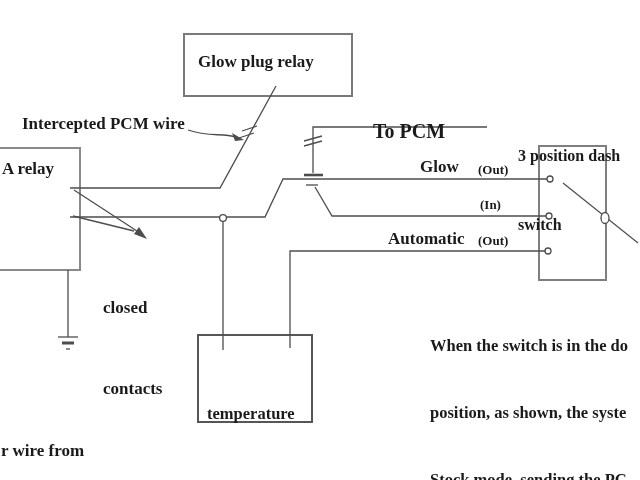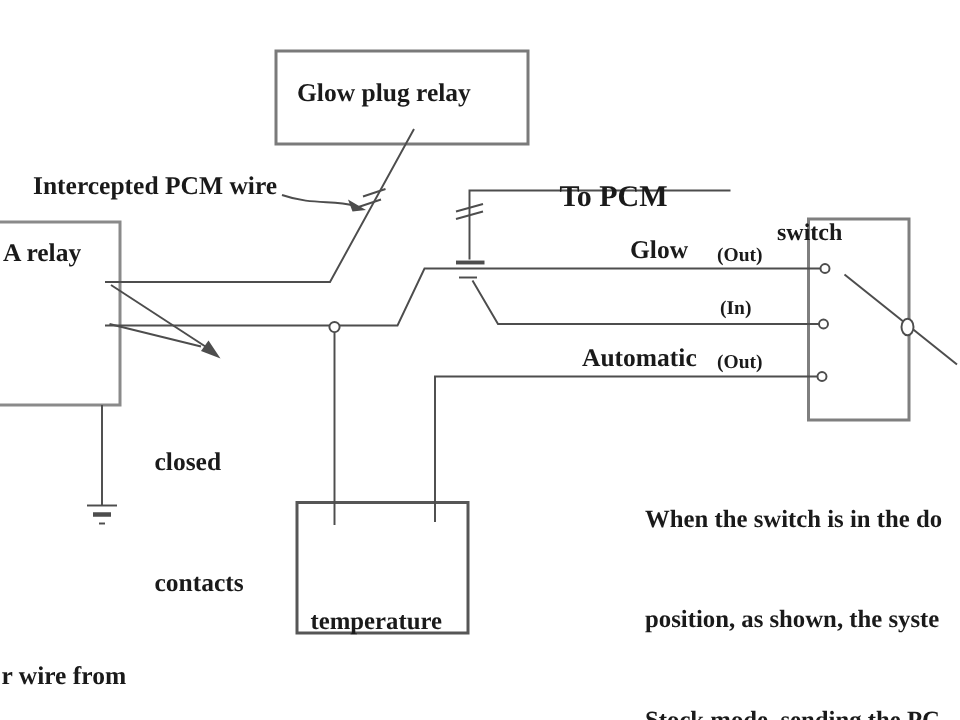--- a/index.html
+++ b/index.html
@@ -84,20 +84,21 @@
 
   <div class="lbl" id="lbl-glow">Glow plug relay</div>
 
   <div class="lbl" id="lbl-intercepted">Intercepted PCM wire</div>
 
   <div class="lbl" id="lbl-a-relay">A relay</div>
 
   <div class="lbl" id="lbl-to-pcm">To PCM</div>
 
   <div class="lbl" id="lbl-dash-switch">
+    <div>3 position dash</div>
     <div>switch</div>
   </div>
 
   <div class="lbl" id="lbl-stock">Glow</div>
   <div class="lbl" id="lbl-stock-out">(Out)</div>
   <div class="lbl" id="lbl-in">(In)</div>
   <div class="lbl" id="lbl-automatic">Automatic</div>
   <div class="lbl" id="lbl-automatic-out">(Out)</div>
 
   <div class="lbl" id="lbl-normally">

